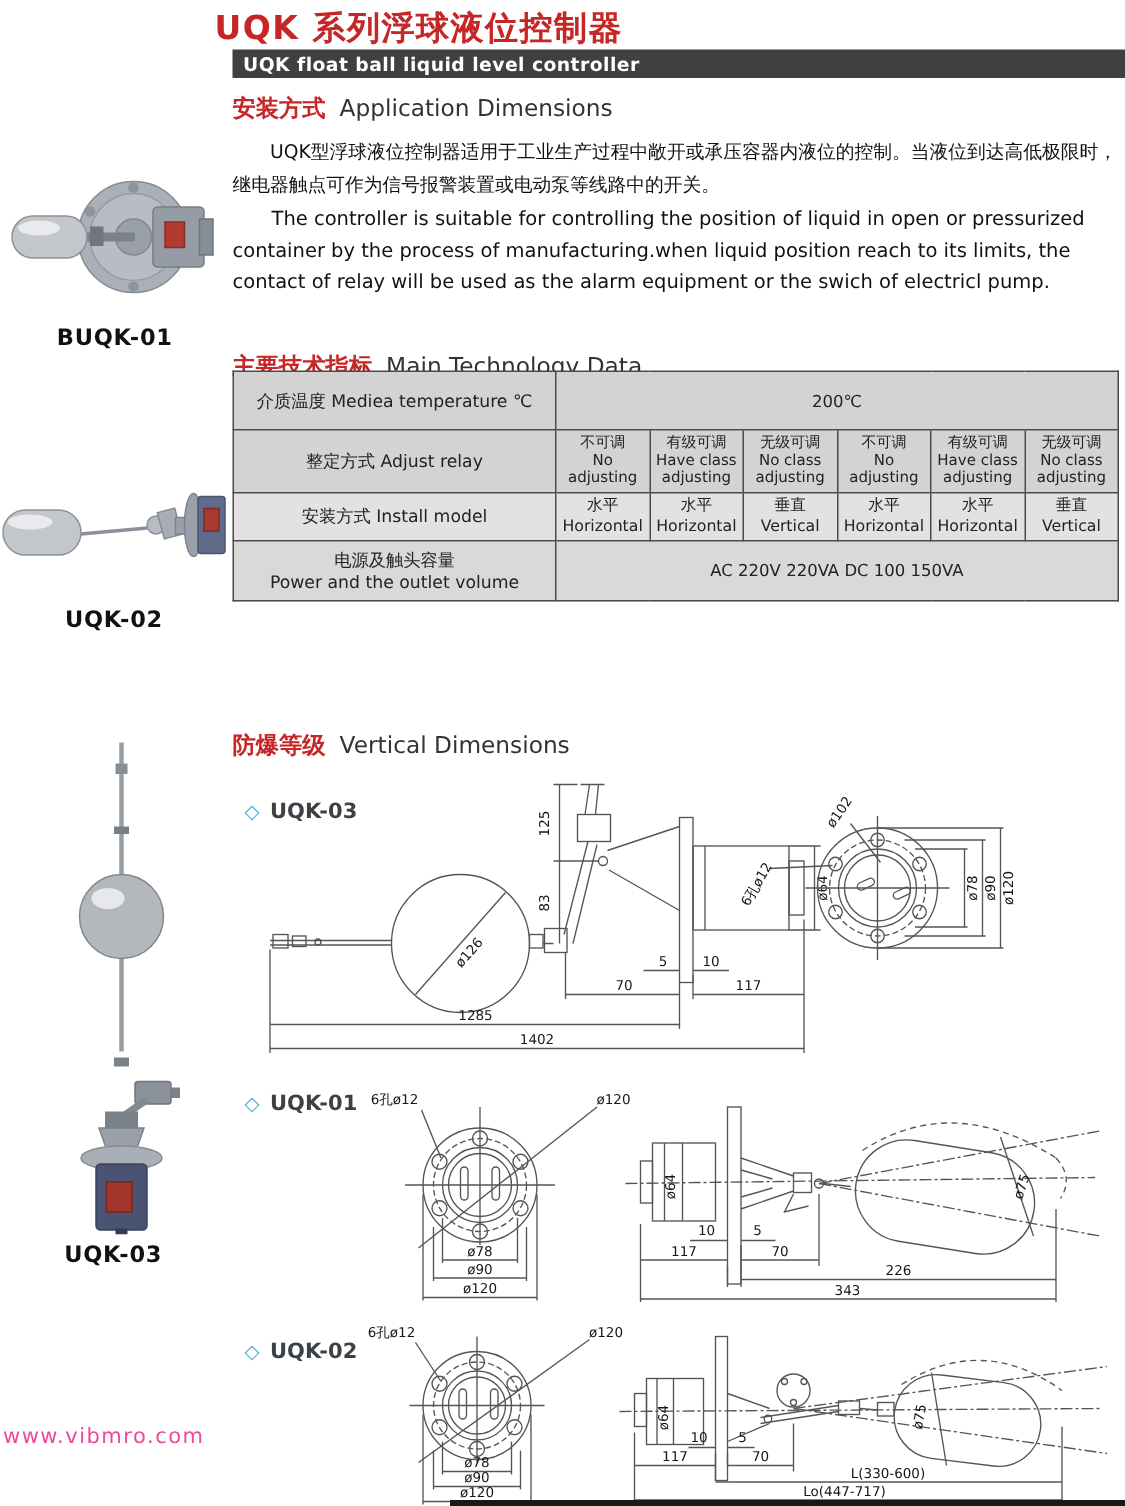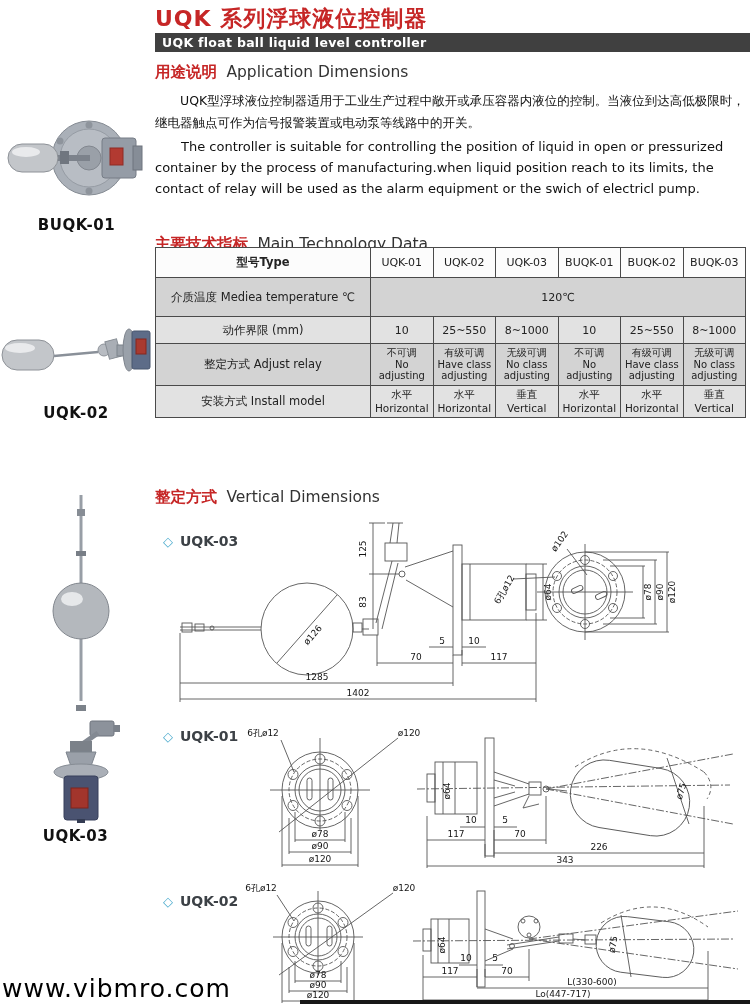--- a/index.html
+++ b/index.html
@@ -2,21 +2,21 @@
 <html><head>
 <meta charset="utf-8">
 <style>
   *{margin:0;padding:0;box-sizing:border-box}
   html,body{width:750px;height:1004px}
   body{position:relative;background:#fff;overflow:hidden;
        font-family:"DejaVu Sans","Liberation Sans",sans-serif;color:#222}
   .abs{position:absolute}
 
   
-  .title{left:155px;top:4px;font-size:22px;font-weight:bold;color:#c62626;letter-spacing:1px}
+  .title{left:143px;top:4px;font-size:22px;font-weight:bold;color:#c62626;letter-spacing:1px}
   .banner{left:155px;top:33px;width:673px;height:19px;background:#404040;color:#fff;
           font-size:12.5px;font-weight:bold;line-height:19px;padding-left:7px;letter-spacing:.3px}
 
   
   .h2{font-size:15.5px;font-weight:bold;white-space:nowrap}
   .h2 .cn{color:#c62626}
   .h2 .en{color:#333;font-weight:normal;margin-left:4px}
 
   
   .para{left:155px;width:592px;text-indent:2em;color:#111}
@@ -41,21 +41,21 @@
   .dwg{position:absolute;left:155px;width:591px}
   .dwg-label{position:absolute;left:8px;top:16px;font-size:14px;font-weight:bold;color:#3c4146;white-space:nowrap}
   .diamond{color:#45a8cc;font-weight:normal;font-size:13px;margin-right:7px}
   svg{display:block}
   .dim{font-size:9px;fill:#151515;stroke:none;text-anchor:middle}
   .sketch{stroke:#555;fill:none;stroke-width:.9}
 
   
   figure{position:absolute;text-align:center}
   figcaption{font-size:15px;font-weight:bold;color:#111;letter-spacing:.5px;margin-top:4px}
-  .watermark{left:2px;top:974px;font-size:25px;color:#000000;letter-spacing:1px}
+  .watermark{left:2px;top:950px;font-size:14px;color:#ec4899;letter-spacing:1px}
   .bottom-rule{left:300px;right:0;bottom:0;height:4px;background:#181818}
 </style>
 </head>
 <body>
 
 <figure class="abs" style="left:4px;top:100px;width:145px">
   <svg width="142" height="112" viewBox="0 0 142 112">
     <circle cx="85" cy="58" r="37" fill="#aab0b8" stroke="#858b93"></circle>
     <circle cx="85" cy="58" r="29" fill="#b8bdc4" stroke="#969ca4"></circle>
     <circle cx="85" cy="58" r="12" fill="#9aa0a8" stroke="#82878f"></circle>
@@ -109,21 +109,21 @@
   </svg>
   <figcaption>UQK-03</figcaption>
 </figure>
 
 <div class="abs watermark">www.vibmro.com</div>
 
 <h1 class="abs title">UQK 系列浮球液位控制器</h1>
 <div class="abs banner">UQK float ball liquid level controller</div>
 
 <h2 class="abs h2" style="left:155px;top:62px">
-  <span class="cn">用途说明</span>
+  <span class="cn">安装方式</span>
   <span class="en">Application Dimensions</span>
 </h2>
 <p class="abs para para-cn">UQK型浮球液位控制器适用于工业生产过程中敞开或承压容器内液位的控制。当液位到达高低极限时，继电器触点可作为信号报警装置或电动泵等线路中的开关。</p>
 <p class="abs para para-en">The controller is suitable for controlling the position of liquid in open or pressurized container by the process of manufacturing.when liquid position reach to its limits, the contact of relay will be used as the alarm equipment or the swich of electricl pump.</p>
 
 <h2 class="abs h2" style="left:155px;top:234px">
   <span class="cn">主要技术指标</span>
   <span class="en">Main Technology Data</span>
 </h2>
 
@@ -131,65 +131,51 @@
   <colgroup>
       <col class="c0">
       <col>
       <col>
       <col>
       <col>
       <col>
       <col>
     </colgroup>
   <tbody>
-  <tr style="height:30px">
-    <th class="lblh">型号Type</th>
-    <th>UQK-01</th>
-    <th>UQK-02</th>
-    <th>UQK-03</th>
-    <th>BUQK-01</th>
-    <th>BUQK-02</th>
-    <th>BUQK-03</th>
-  </tr>
   <tr class="r-dark" style="height:39px">
     <td class="lbl">介质温度 Mediea temperature ℃</td>
-    <td colspan="6">120℃</td>
-  </tr>
-  <tr class="r-light" style="height:27px">
-    <td class="lbl">动作界限 (mm)</td>
-    <td>10</td>
-    <td>25~550</td>
-    <td>8~1000</td>
-    <td>10</td>
-    <td>25~550</td>
-    <td>8~1000</td>
+    <td colspan="6">200℃</td>
   </tr>
   <tr class="r-dark" style="height:42px">
     <td class="lbl">整定方式 Adjust relay</td>
     <td class="sm"><span>不可调</span><br><span>No adjusting</span></td>
     <td class="sm"><span>有级可调</span><br><span>Have class adjusting</span></td>
     <td class="sm"><span>无级可调</span><br><span>No class adjusting</span></td>
     <td class="sm"><span>不可调</span><br><span>No adjusting</span></td>
     <td class="sm"><span>有级可调</span><br><span>Have class adjusting</span></td>
     <td class="sm"><span>无级可调</span><br><span>No class adjusting</span></td>
   </tr>
   <tr class="r-light" style="height:32px">
     <td class="lbl">安装方式 Install model</td>
     <td class="sm2"><span>水平</span><br><span>Horizontal</span></td>
     <td class="sm2"><span>水平</span><br><span>Horizontal</span></td>
     <td class="sm2"><span>垂直</span><br><span>Vertical</span></td>
     <td class="sm2"><span>水平</span><br><span>Horizontal</span></td>
     <td class="sm2"><span>水平</span><br><span>Horizontal</span></td>
     <td class="sm2"><span>垂直</span><br><span>Vertical</span></td>
   </tr>
+  <tr class="r-power" style="height:40px">
+    <td class="lbl sm2"><span>电源及触头容量</span><br><span>Power and the outlet volume</span></td>
+    <td colspan="6">AC 220V 220VA DC 100 150VA</td>
+  </tr>
   </tbody>
 </table>
 
 <h2 class="abs h2" style="left:155px;top:487px">
-  <span class="cn">整定方式</span>
+  <span class="cn">防爆等级</span>
   <span class="en">Vertical Dimensions</span>
 </h2>
 
 <div class="dwg" style="top:517px;height:198px">
   <div class="dwg-label">
     <span class="diamond">◇</span><span>UQK-03</span>
   </div>
   <svg width="591" height="198" viewBox="0 0 591 198">
     <g class="sketch">
       <line x1="25" y1="110" x2="106" y2="110"></line>

